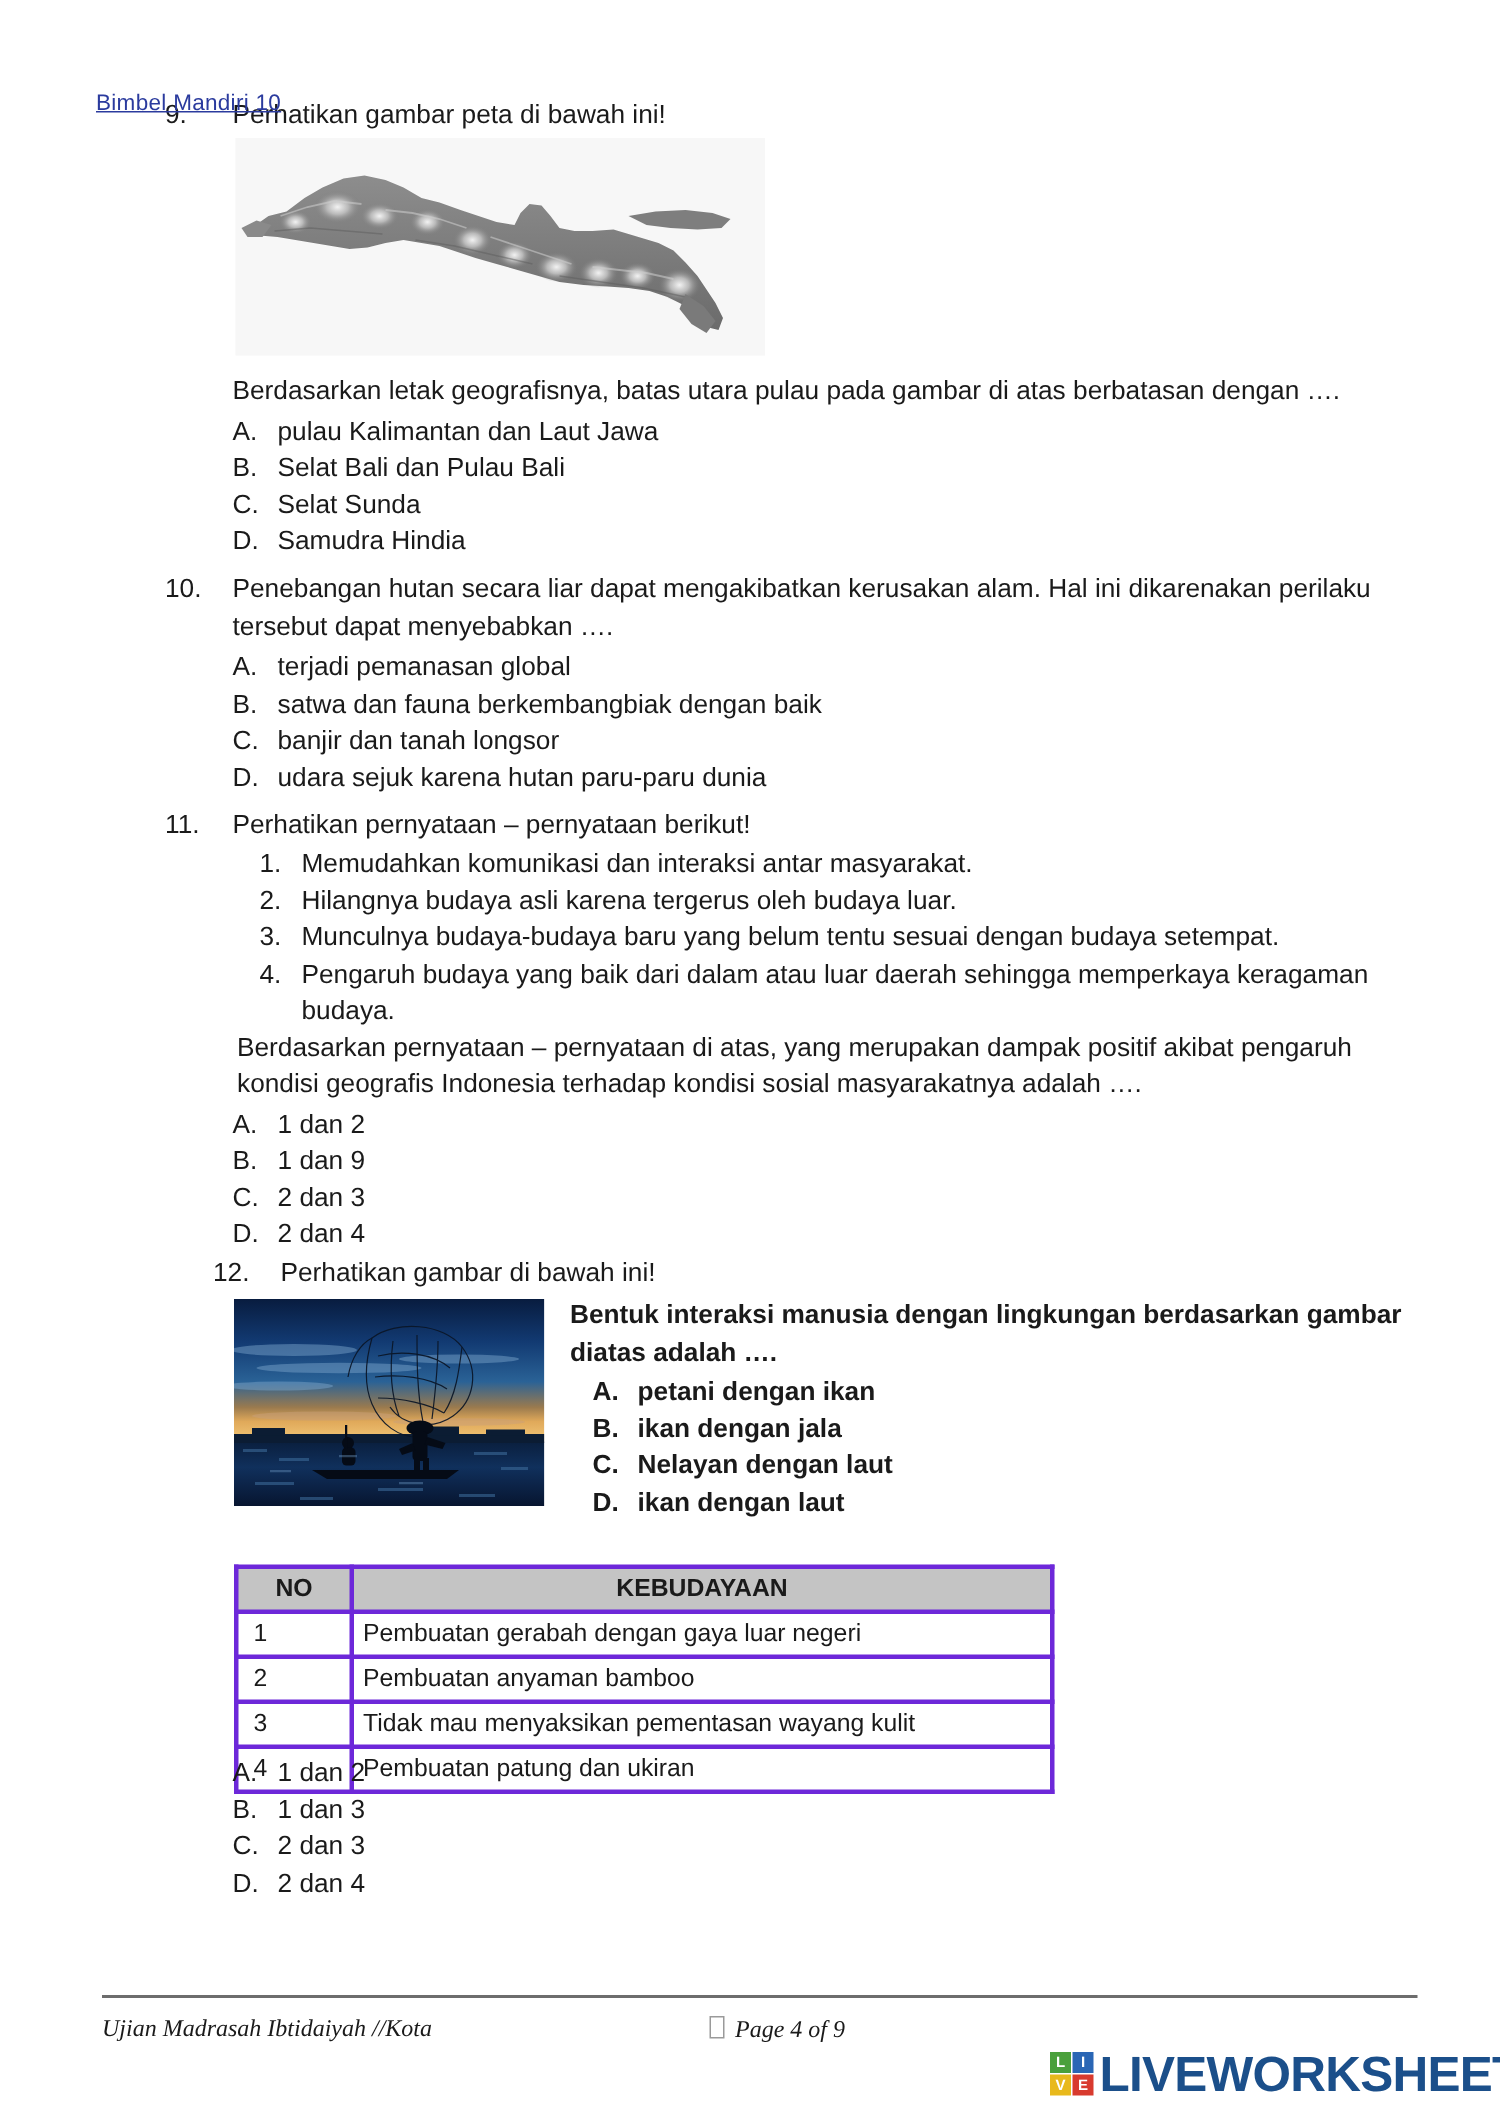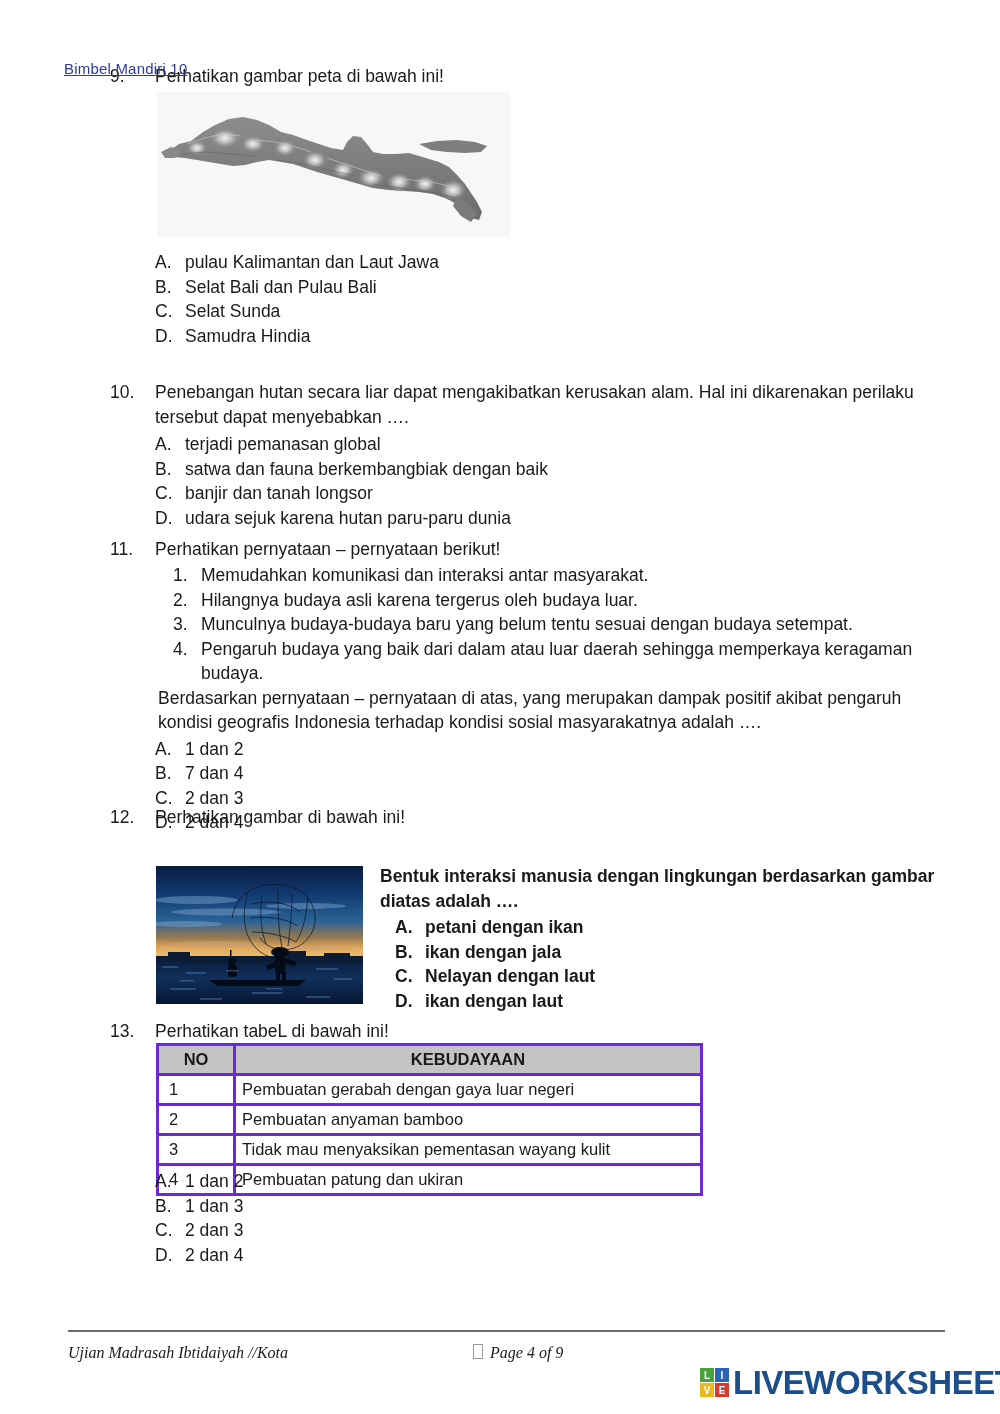--- a/index.html
+++ b/index.html
@@ -291,20 +291,21 @@
         <path d="M26,62 L50,60 L74,62 L98,64"></path>
         <path d="M120,68 L146,72 L172,78 L198,84"></path>
         <path d="M216,92 L244,96 L272,100 L300,106"></path>
       </g>
 
       <path d="M300,104 L312,112 L320,122 L314,130 L304,124 L296,114 Z" fill="#7a7a7a"></path>
     </svg>
   </div>
 
   <div class="q-block" style="top:248px;">
+    <div class="para para-tight">Berdasarkan letak geografisnya, batas utara pulau pada gambar di atas berbatasan dengan ….</div>
     <div class="opts">
       <div class="opt">
         <span class="opt-letter">A.</span>
         <span class="opt-body">pulau Kalimantan dan Laut Jawa</span>
       </div>
       <div class="opt">
         <span class="opt-letter">B.</span>
         <span class="opt-body">Selat Bali dan Pulau Bali</span>
       </div>
       <div class="opt">
@@ -367,34 +368,34 @@
       </div>
     </div>
     <div class="para">Berdasarkan pernyataan – pernyataan di atas, yang merupakan dampak positif akibat pengaruh kondisi geografis Indonesia terhadap kondisi sosial masyarakatnya adalah ….</div>
     <div class="opts">
       <div class="opt">
         <span class="opt-letter">A.</span>
         <span class="opt-body">1 dan 2</span>
       </div>
       <div class="opt">
         <span class="opt-letter">B.</span>
-        <span class="opt-body">7 dan 4</span>
+        <span class="opt-body">1 dan 9</span>
       </div>
       <div class="opt">
         <span class="opt-letter">C.</span>
         <span class="opt-body">2 dan 3</span>
       </div>
       <div class="opt">
         <span class="opt-letter">D.</span>
         <span class="opt-body">2 dan 4</span>
       </div>
     </div>
   </div>
 
-  <div class="q-block" style="top:805px;">
+  <div class="q-block" style="top:836px;margin-left:32px;">
     <div class="q-head">
       <span class="q-num">12.</span>
       <span class="q-text">Perhatikan gambar di bawah ini!</span>
     </div>
   </div>
 
   <div class="photo-figure">
     <svg width="207" height="138" viewBox="0 0 207 138" xmlns="http://www.w3.org/2000/svg" aria-hidden="true">
       <defs>
         <linearGradient id="sky" x1="0" y1="0" x2="0" y2="1">
@@ -495,26 +496,20 @@
         <span class="opt-letter">C.</span>
         <span class="opt-body">Nelayan dengan laut</span>
       </div>
       <div class="opt">
         <span class="opt-letter">D.</span>
         <span class="opt-body">ikan dengan laut</span>
       </div>
     </div>
   </div>
 
-  <div class="q-block" style="top:1019px;">
-    <div class="q-head">
-      <span class="q-num">13.</span>
-      <span class="q-text">Perhatikan tabeL di bawah ini!</span>
-    </div>
-  </div>
 
   <table class="tbl">
     <thead>
       <tr>
         <th class="col-no">NO</th>
         <th>KEBUDAYAAN</th>
       </tr>
     </thead>
     <tbody>
       <tr>

